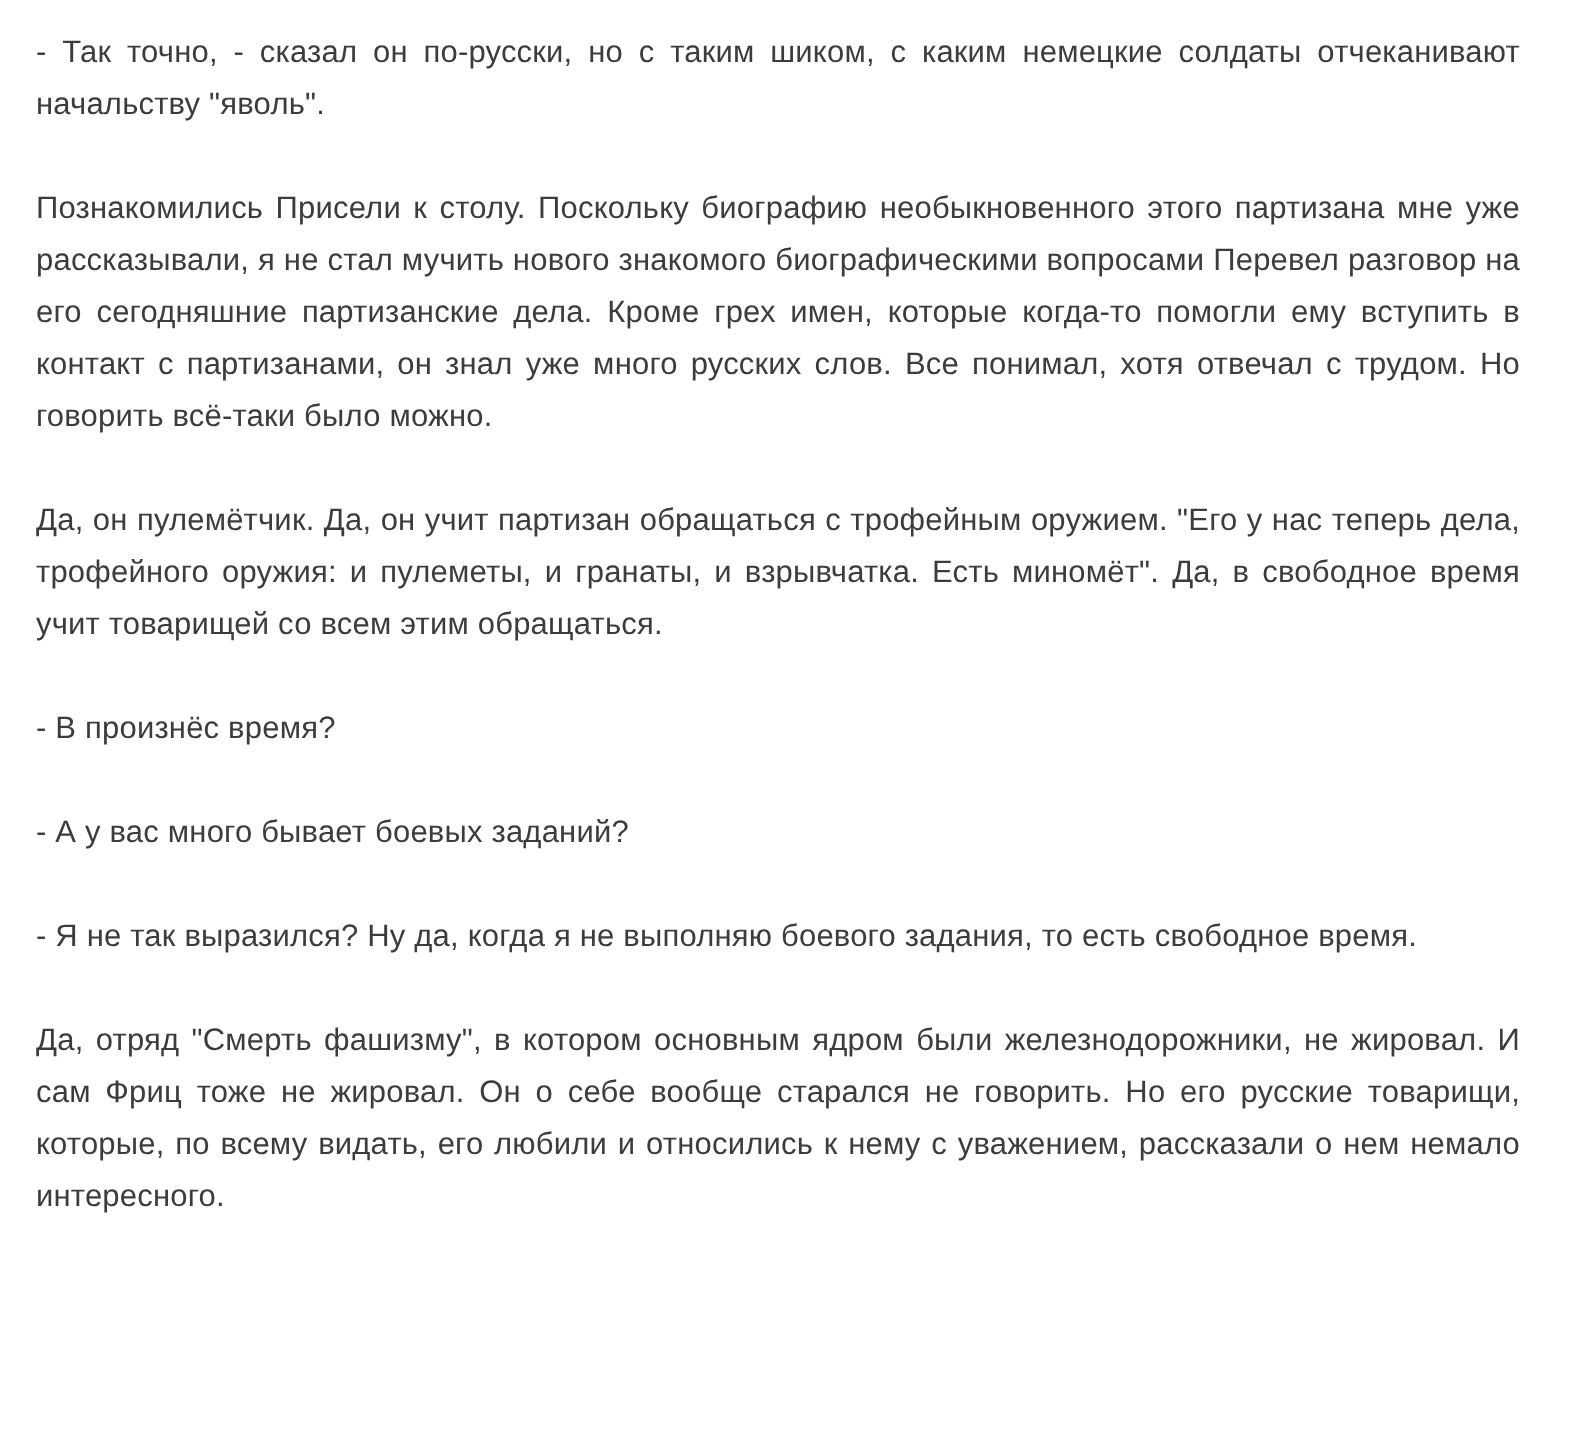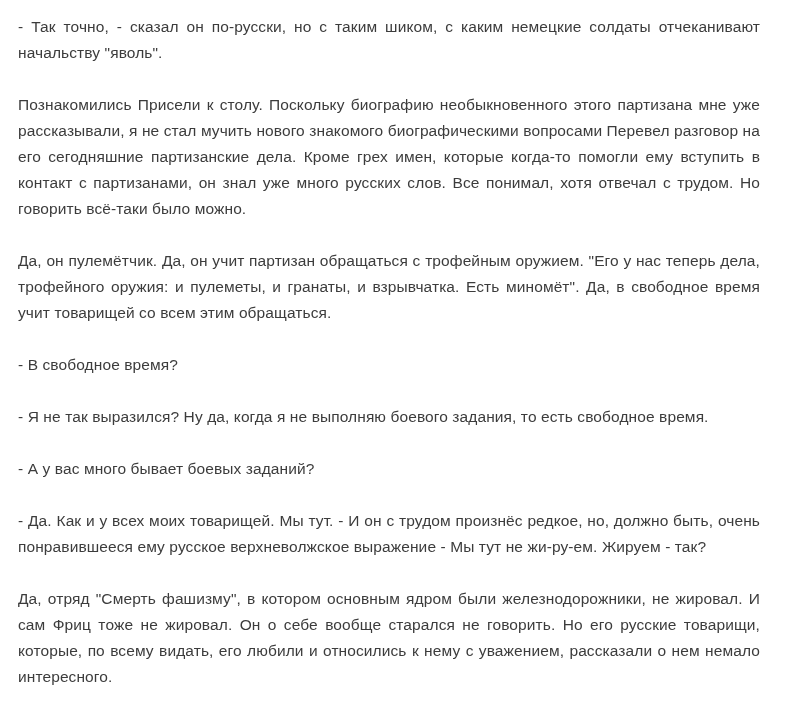--- a/index.html
+++ b/index.html
@@ -33,18 +33,17 @@
     margin-bottom: 0;
   }
 </style>
 </head>
 <body>
 
 <div id="doc">
   <p class="para">- Так точно, - сказал он по-русски, но с таким шиком, с каким немецкие солдаты отчеканивают начальству "яволь".</p>
   <p class="para">Познакомились Присели к столу. Поскольку биографию необыкновенного этого партизана мне уже рассказывали, я не стал мучить нового знакомого биографическими вопросами Перевел разговор на его сегодняшние партизанские дела. Кроме грех имен, которые когда-то помогли ему вступить в контакт с партизанами, он знал уже много русских слов. Все понимал, хотя отвечал с трудом. Но говорить всё-таки было можно.</p>
   <p class="para">Да, он пулемётчик. Да, он учит партизан обращаться с трофейным оружием. "Его у нас теперь дела, трофейного оружия: и пулеметы, и гранаты, и взрывчатка. Есть миномёт". Да, в свободное время учит товарищей со всем этим обращаться.</p>
-  <p class="para">- В свободное время?</p>
+  <p class="para">- В произнёс время?</p>
+  <p class="para">- А у вас много бывает боевых заданий?</p>
   <p class="para">- Я не так выразился? Ну да, когда я не выполняю боевого задания, то есть свободное время.</p>
-  <p class="para">- А у вас много бывает боевых заданий?</p>
-  <p class="para">- Да. Как и у всех моих товарищей. Мы тут. - И он с трудом произнёс редкое, но, должно быть, очень понравившееся ему русское верхневолжское выражение - Мы тут не жи-ру-ем. Жируем - так?</p>
   <p class="para">Да, отряд "Смерть фашизму", в котором основным ядром были железнодорожники, не жировал. И сам Фриц тоже не жировал. Он о себе вообще старался не говорить. Но его русские товарищи, которые, по всему видать, его любили и относились к нему с уважением, рассказали о нем немало интересного.</p>
 </div>
 
 </body></html>

